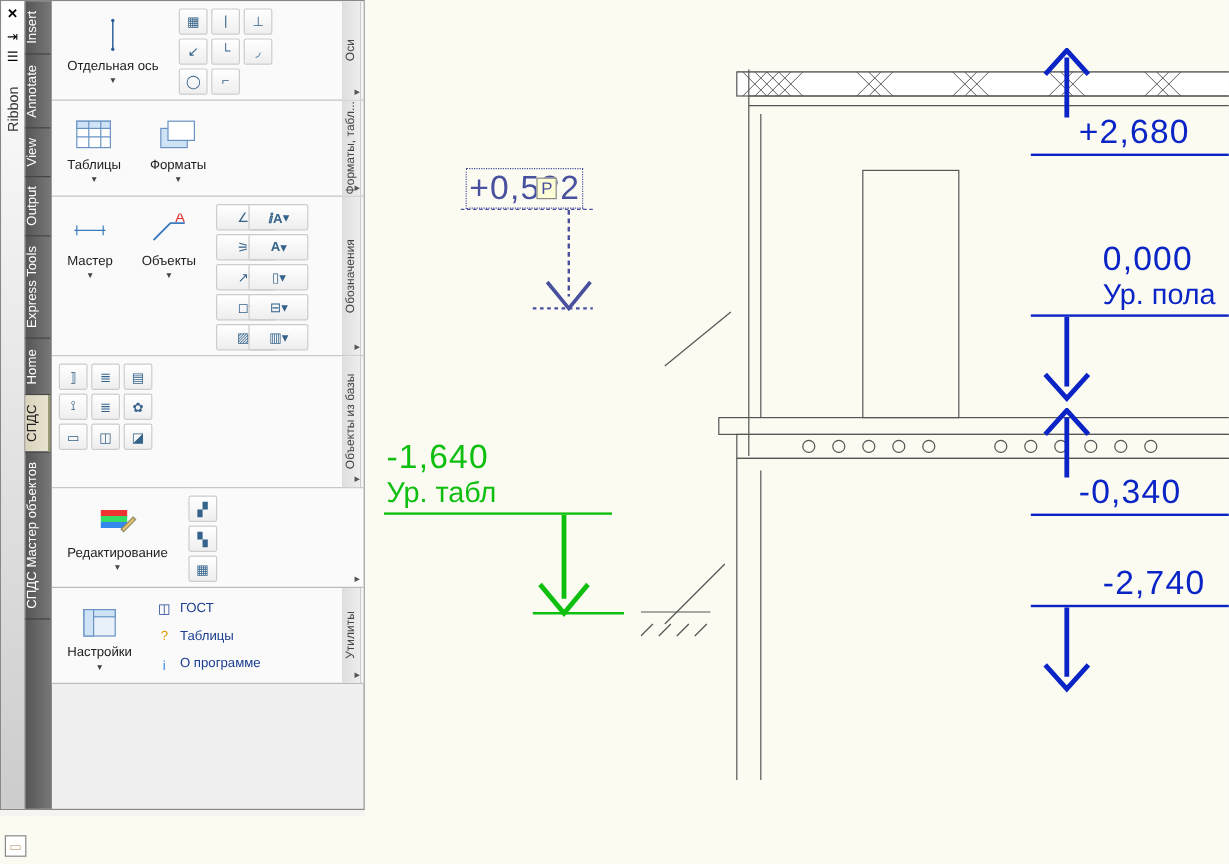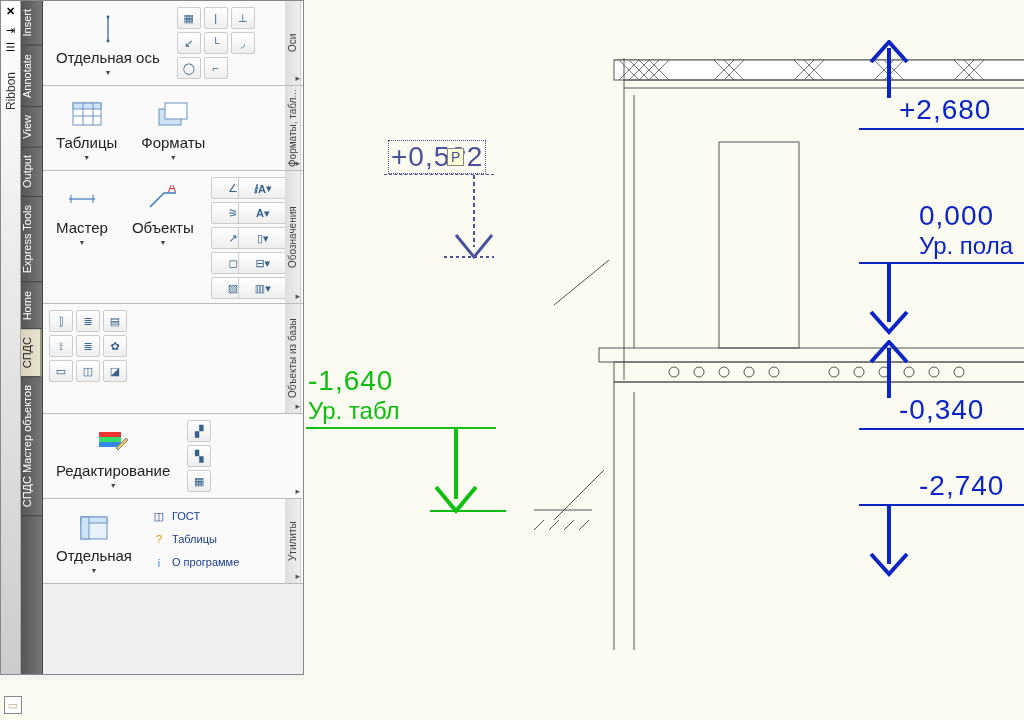--- a/index.html
+++ b/index.html
@@ -49,21 +49,21 @@
   }
   .panel .expand {
     position: absolute; right: 3px; bottom: 2px; font-size: 9px; color:#555;
   }
   .bigbtn {
     display:flex; flex-direction:column; align-items:center; gap:3px;
     padding: 4px 6px; border:1px solid transparent; border-radius:3px; cursor:pointer;
     background: transparent;
   }
   .bigbtn .icon { width: 34px; height: 34px; display:flex; align-items:center; justify-content:center; }
-  .bigbtn .label { font-size: 15px; color:#222; white-space:nowrap; }
+  .bigbtn .label { font-size: 11px; color:#222; white-space:nowrap; }
   .bigbtn .drop { font-size:7px; color:#444; }
   .grid { display:grid; grid-template-columns: repeat(3, 24px); gap: 3px; }
   .grid.c2 { grid-template-columns: repeat(2, 24px); }
   .sbtn {
     width: 24px; height: 22px; border:1px solid #ccc; border-radius:2px;
     background: linear-gradient(#fff,#eee); cursor:pointer;
     display:flex; align-items:center; justify-content:center;
     font-size: 11px; color:#34628a;
   }
   .sbtn.wide { width: 50px; }
@@ -239,21 +239,21 @@
 
     <div class="panel" style="flex-direction:row">
       <button class="bigbtn">
         <span class="icon">
           <svg width="34" height="30">
               <rect x="4" y="5" width="26" height="22" fill="#e9f1fa" stroke="#6a93c4"></rect>
               <rect x="4" y="5" width="26" height="6" fill="#cfe3f7" stroke="#6a93c4"></rect>
               <rect x="4" y="5" width="8" height="22" fill="#cfe3f7" stroke="#6a93c4"></rect>
             </svg>
         </span>
-        <span class="label">Отдельная</span>
+        <span class="label">Настройки</span>
         <span class="drop">▼</span>
       </button>
       <div style="display:flex;flex-direction:column;gap:1px;">
         <div class="linkrow">
           <span class="ico">◫</span>
           <span>ГОСТ</span>
         </div>
         <div class="linkrow">
           <span class="ico" style="color:#d90">?</span>
           <span>Таблицы</span>
@@ -354,21 +354,21 @@
     </div>
     <svg width="110" height="95">
         <g stroke="#49509e" stroke-width="2" stroke-dasharray="4 3" fill="none">
       <line x1="90" y1="0" x2="90" y2="72"></line>
       <path d="M72 60 L90 82 L108 60" stroke-dasharray="0" stroke-width="3"></path>
       <line x1="60" y1="82" x2="120" y2="82" stroke-dasharray="3 3"></line>
         </g>
       </svg>
   </div>
 
-  <div class="mark green" style="left:2px;top:365px">
+  <div class="mark green" style="left:16px;top:365px">
     <div style="border-bottom:2px solid #0fbf10;padding:0 6px 2px 2px;width:190px;">
       <div class="val">-1,640</div>
       <div class="lab">Ур. табл</div>
     </div>
     <svg width="200" height="95">
         <g stroke="#0fbf10" stroke-width="4" fill="none">
       <line x1="150" y1="0" x2="150" y2="70"></line>
       <path d="M130 58 L150 82 L170 58"></path>
       <line x1="124" y1="82" x2="200" y2="82" stroke-width="2"></line>
         </g>

